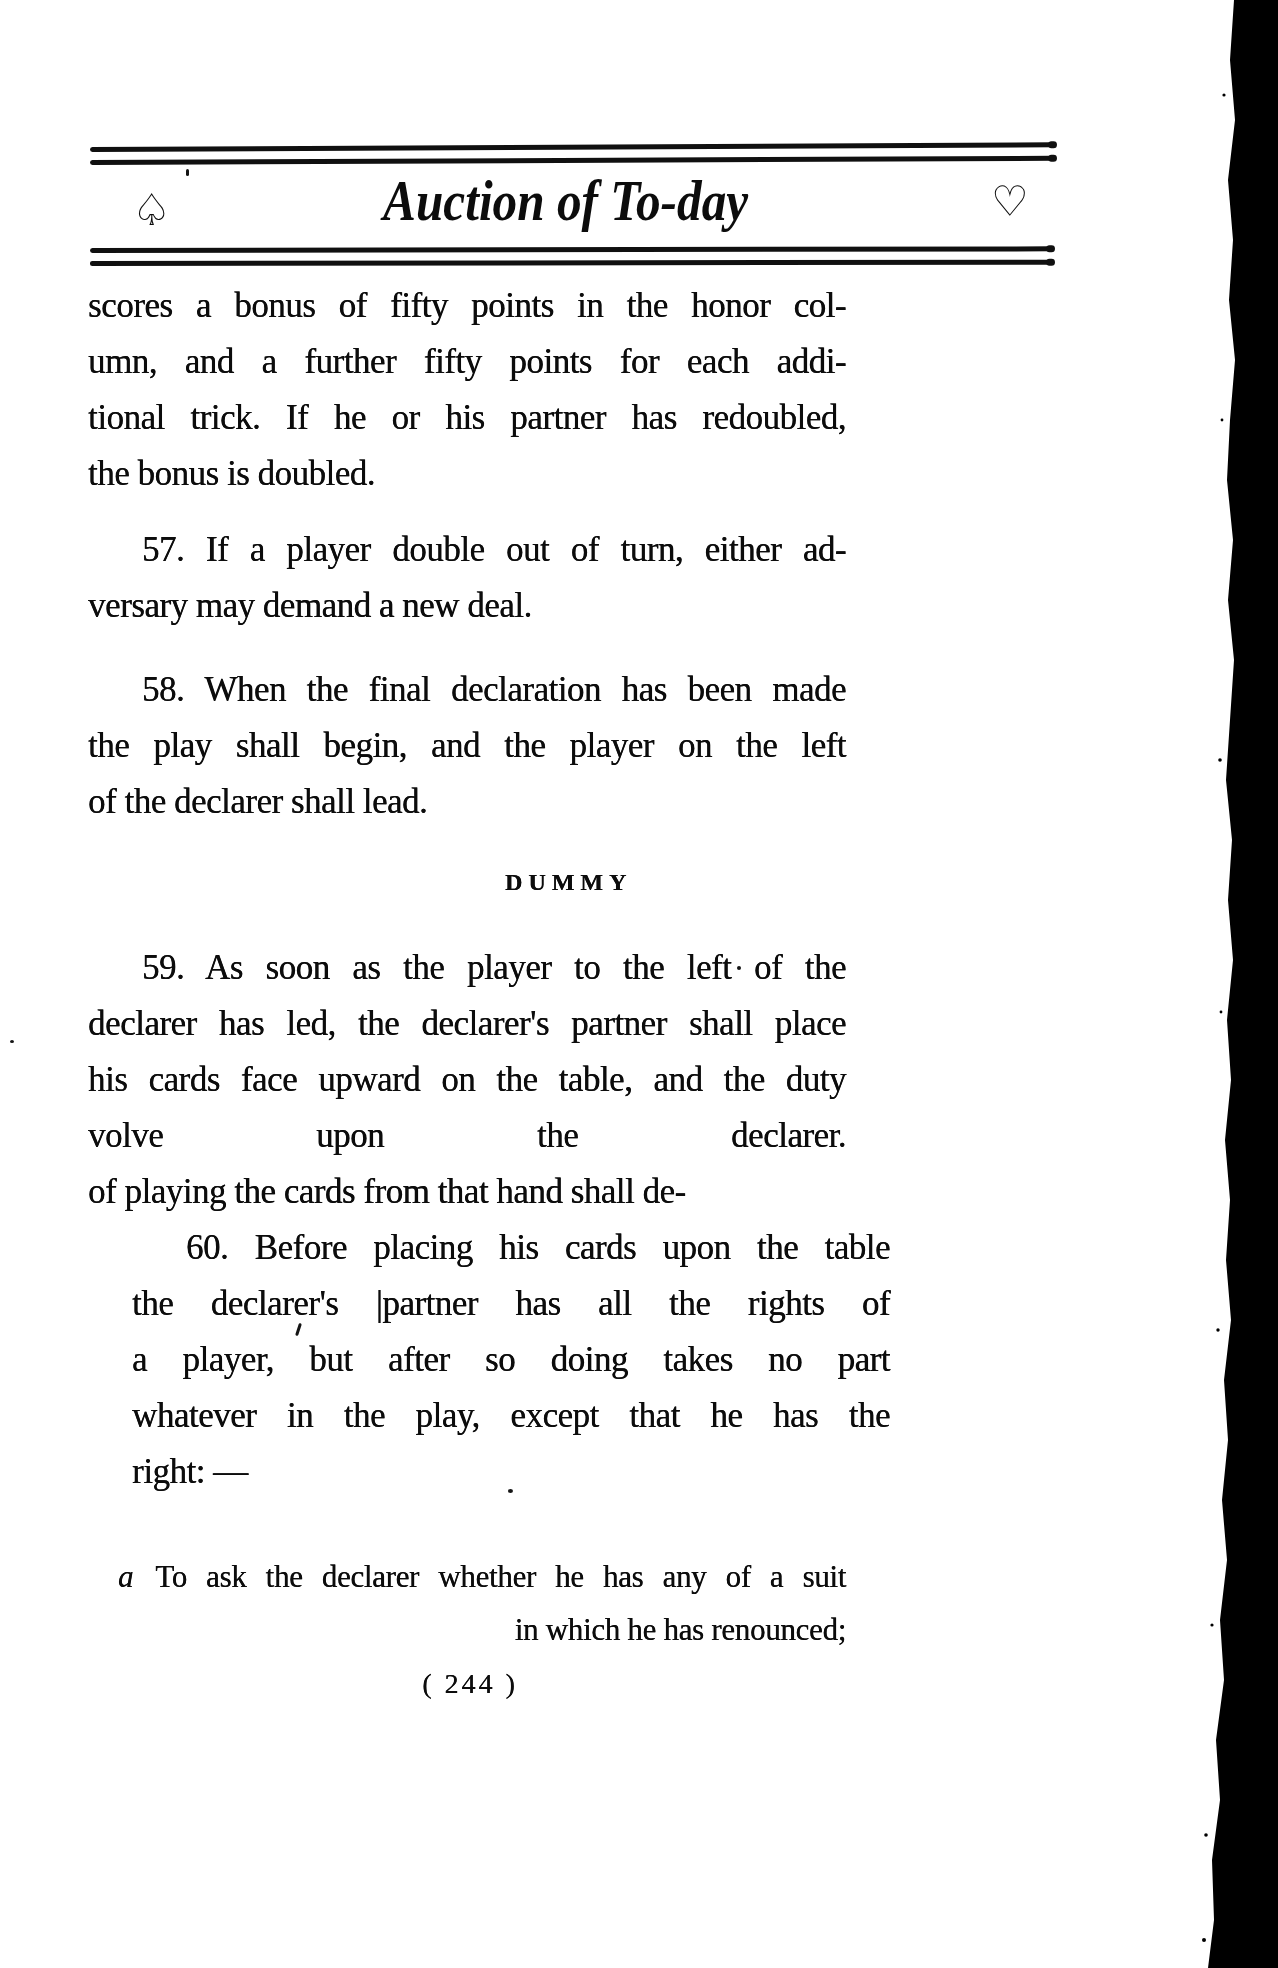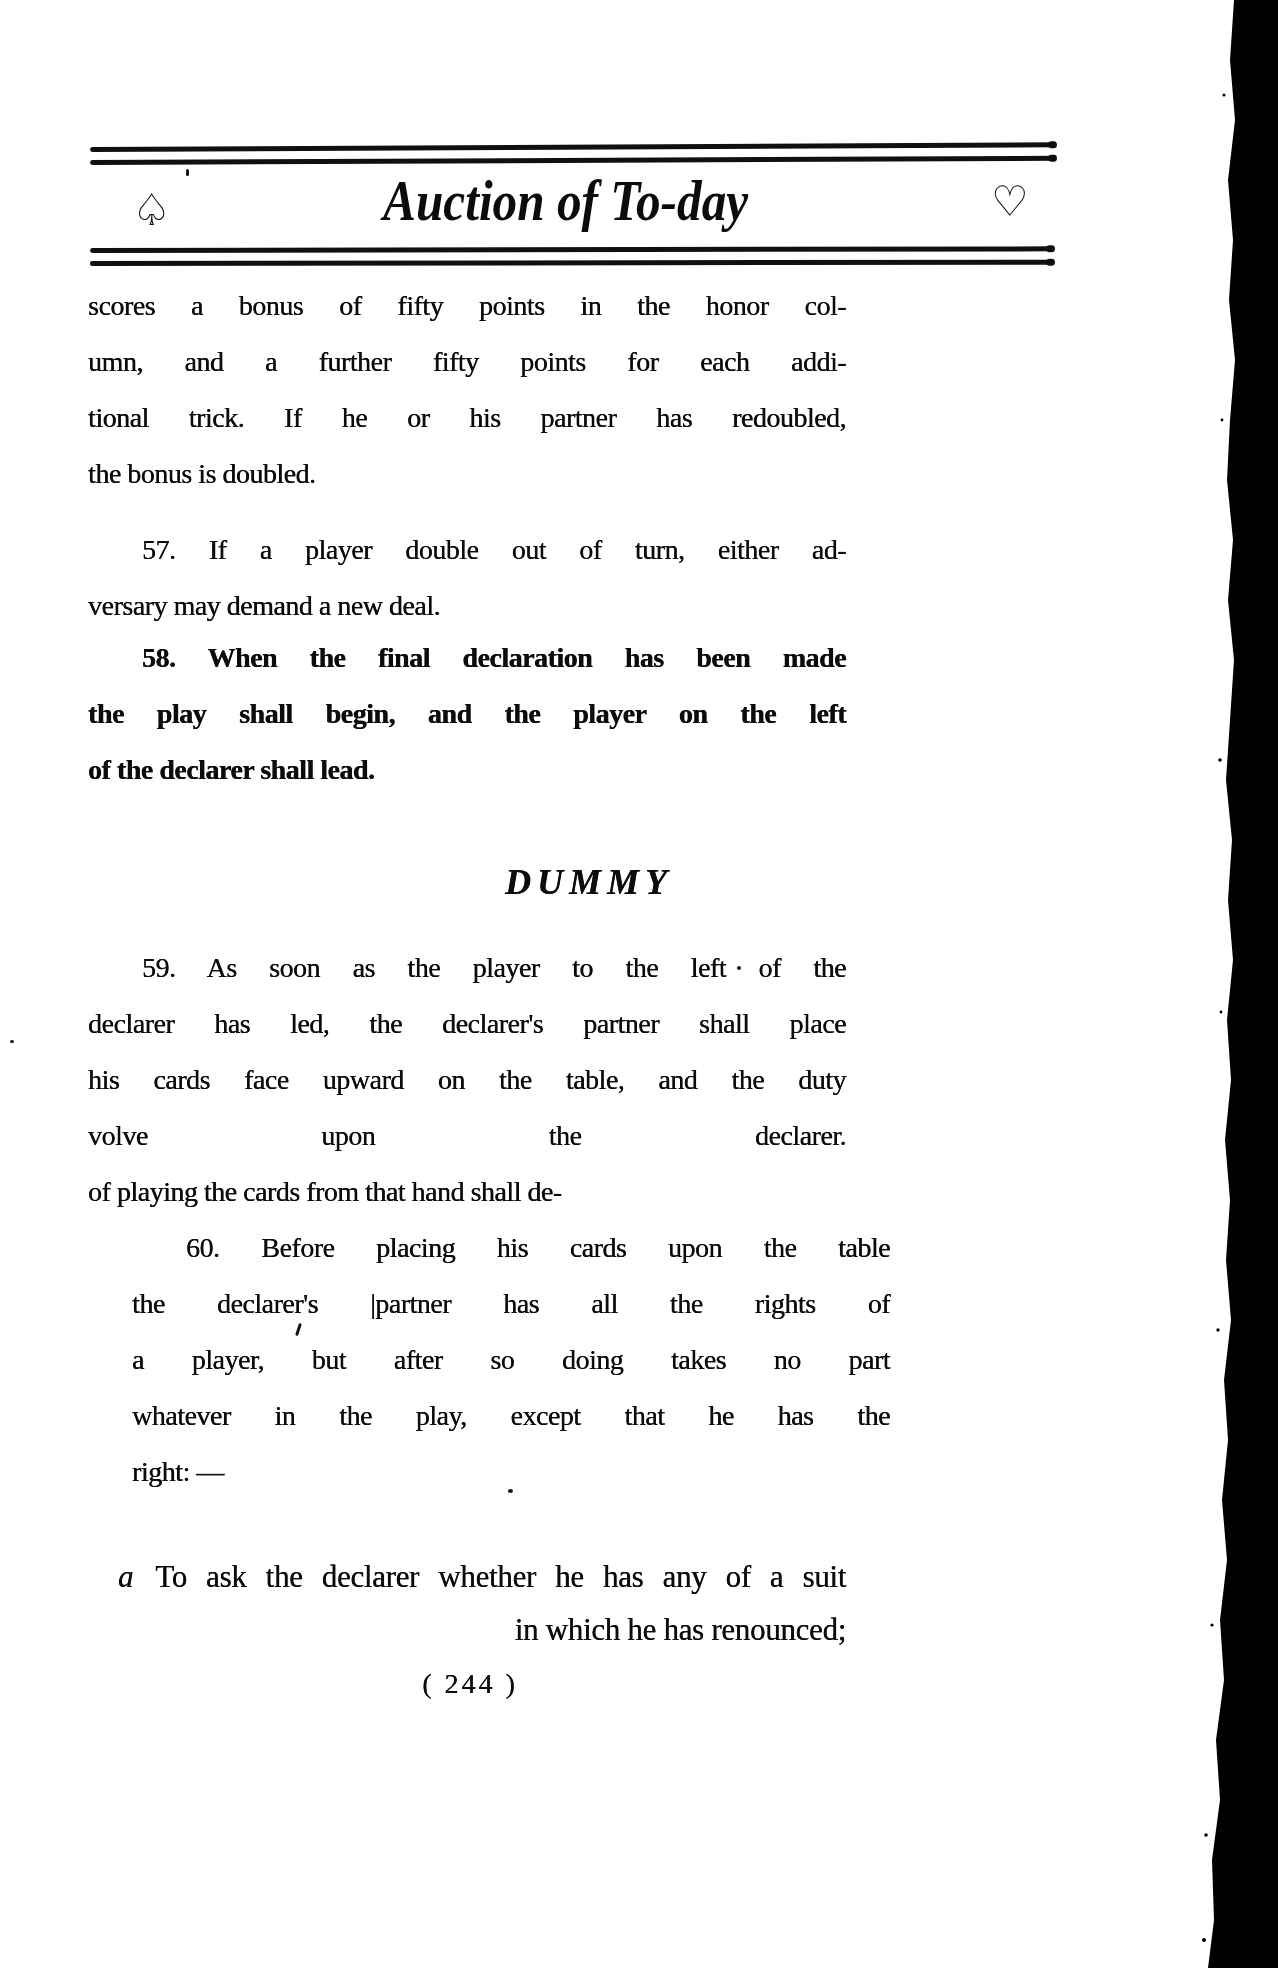--- a/index.html
+++ b/index.html
@@ -35,40 +35,39 @@
     font-size:58px;line-height:1;
     font-style:italic;font-weight:bold;
     letter-spacing:0px;
     transform:scaleX(0.85);transform-origin:left top;
     white-space:nowrap;
   }
 
   
   .para{
     position:absolute;left:88px;width:758px;
-    font-size:28px;line-height:56px;
+    font-size:35px;line-height:56px;
     letter-spacing:-0.5px;
     text-shadow:0.35px 0 0 currentColor;
   }
   .line{text-align:justify;text-align-last:justify;white-space:normal;}
   .para .line:last-child{text-align-last:left;}
   .para.indented .line:first-child{text-indent:54px;}
 
   .p56{top:278px;}
   .p57{top:522px;}
-  .p58{top:630px;font-weight:bold;}
+  .p58{top:662px;}
   .p59{top:940px;}
   .p60{top:1220px;margin-left:44px;}
 
   .section-heading{
     position:absolute;left:505px;top:864px;
-    font-size:36px;line-height:36px;
+    font-size:24px;line-height:36px;
     font-weight:bold;letter-spacing:6px;
     text-shadow:0.3px 0 0 currentColor;
-    font-style:italic;
   }
 
   
   .list-item{
     position:absolute;left:118px;top:1550px;width:728px;
     font-size:31px;line-height:53px;
     letter-spacing:-0.3px;
     text-shadow:0.3px 0 0 currentColor;
   }
   .li-line1{text-align:justify;text-align-last:justify;}

